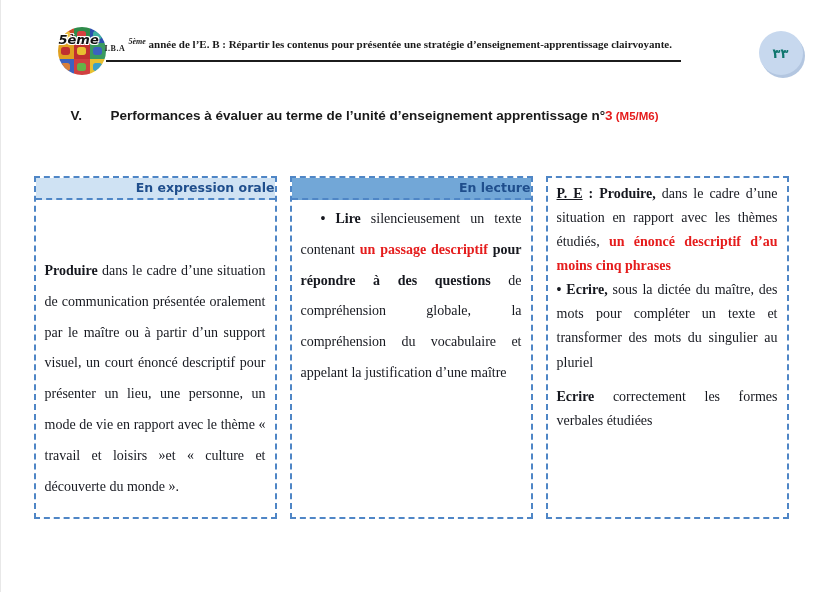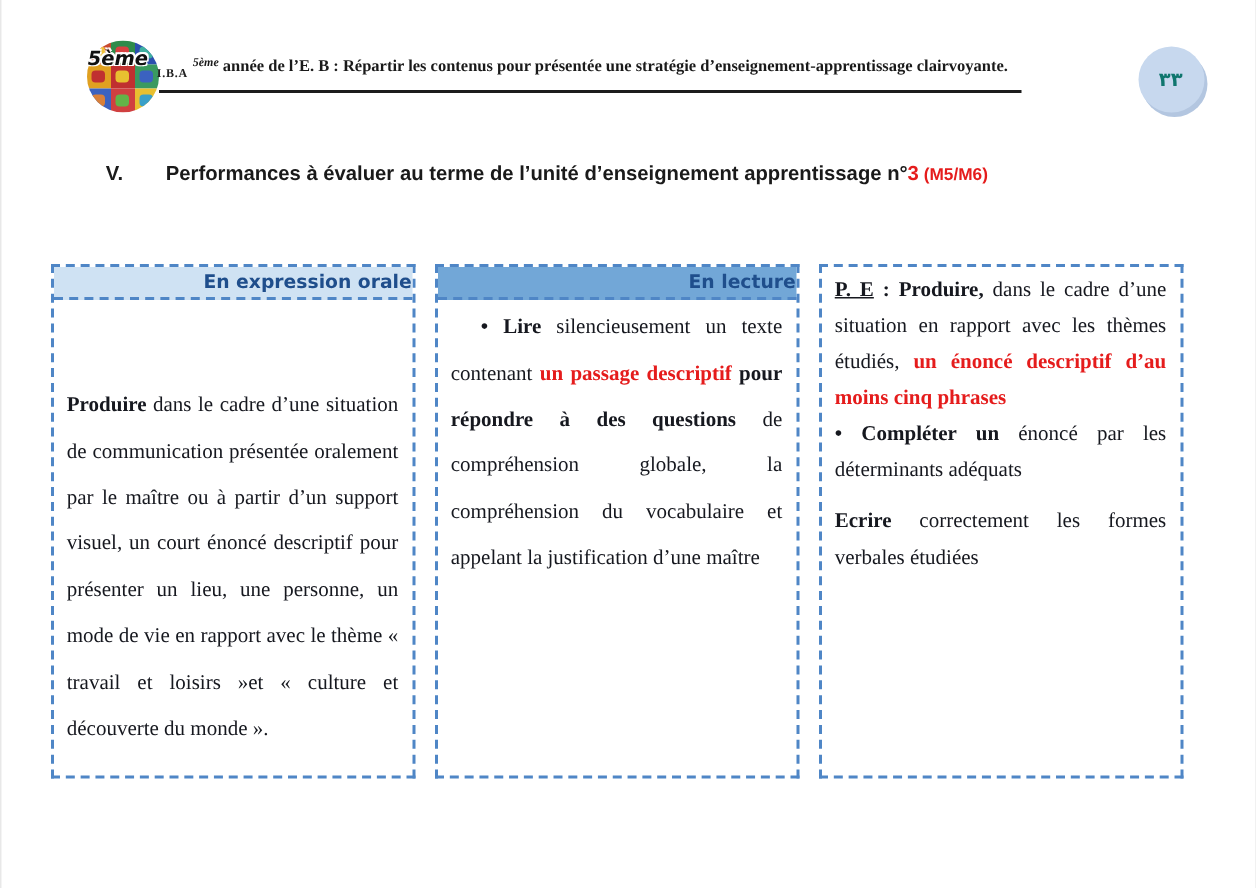--- a/index.html
+++ b/index.html
@@ -125,19 +125,19 @@
       </section>
       <section class="col col2">
         <div class="col-header solid">En lecture</div>
         <div class="col-body">
           <p class="bullet indent"><span class="bullet-char">• </span><span class="b">Lire</span><span> silencieusement un texte contenant </span><span class="b red">un passage descriptif</span><span class="b"> pour répondre à des questions</span><span> de compréhension globale, la compréhension du vocabulaire et appelant la justification d’une maître</span></p>
         </div>
       </section>
       <section class="col col3">
         <div class="col-body">
           <p class="para"><span class="b u">P. E</span><span class="b"> : </span><span class="b">Produire,</span><span> dans le cadre d’une situation en rapport avec les thèmes étudiés, </span><span class="b red">un énoncé descriptif d’au moins cinq phrases</span></p>
-          <p class="bullet"><span class="bullet-char">• </span><span class="b">Compléter un</span><span> énoncé par les déterminants adéquats</span></p>
+          <p class="bullet"><span class="bullet-char">• </span><span class="b">Ecrire,</span><span> sous la dictée du maître, des mots pour compléter un texte et transformer des mots du singulier au pluriel</span></p>
           <p class="para gap-before"><span class="b">Ecrire</span><span> correctement les formes verbales étudiées</span></p>
         </div>
       </section>
     </div>
 
 </div>
 
 </body></html>

